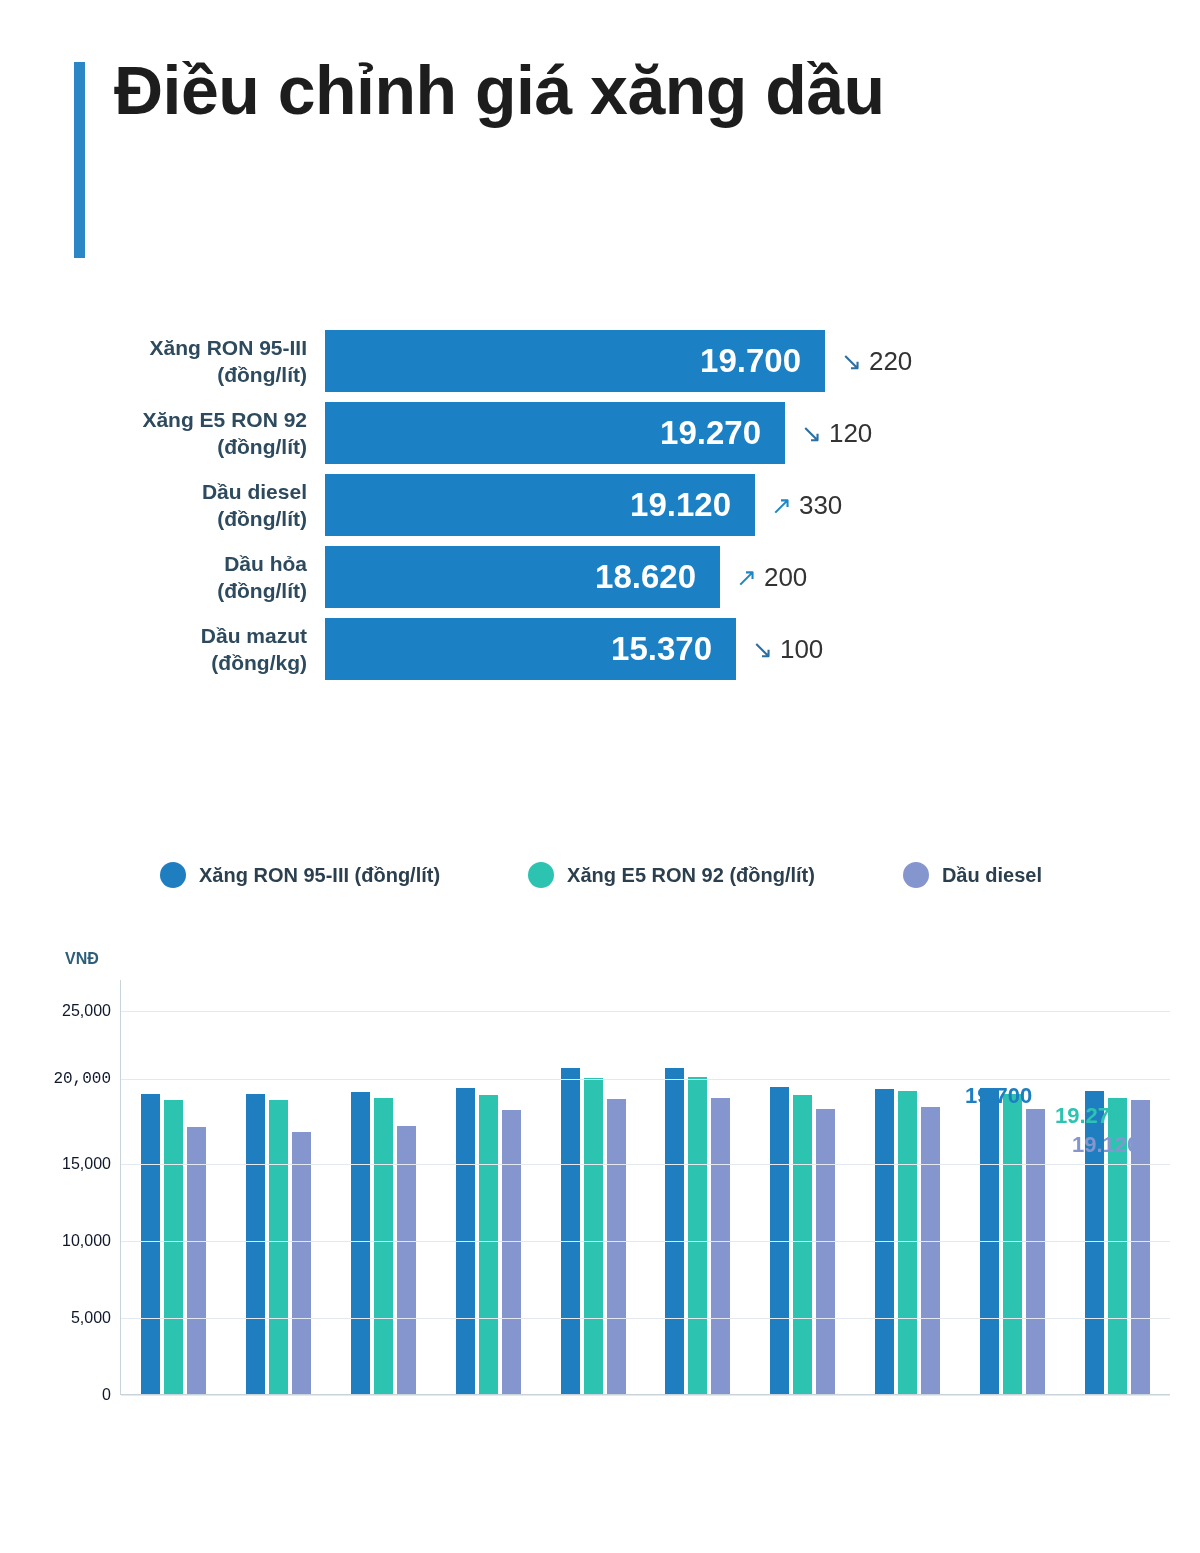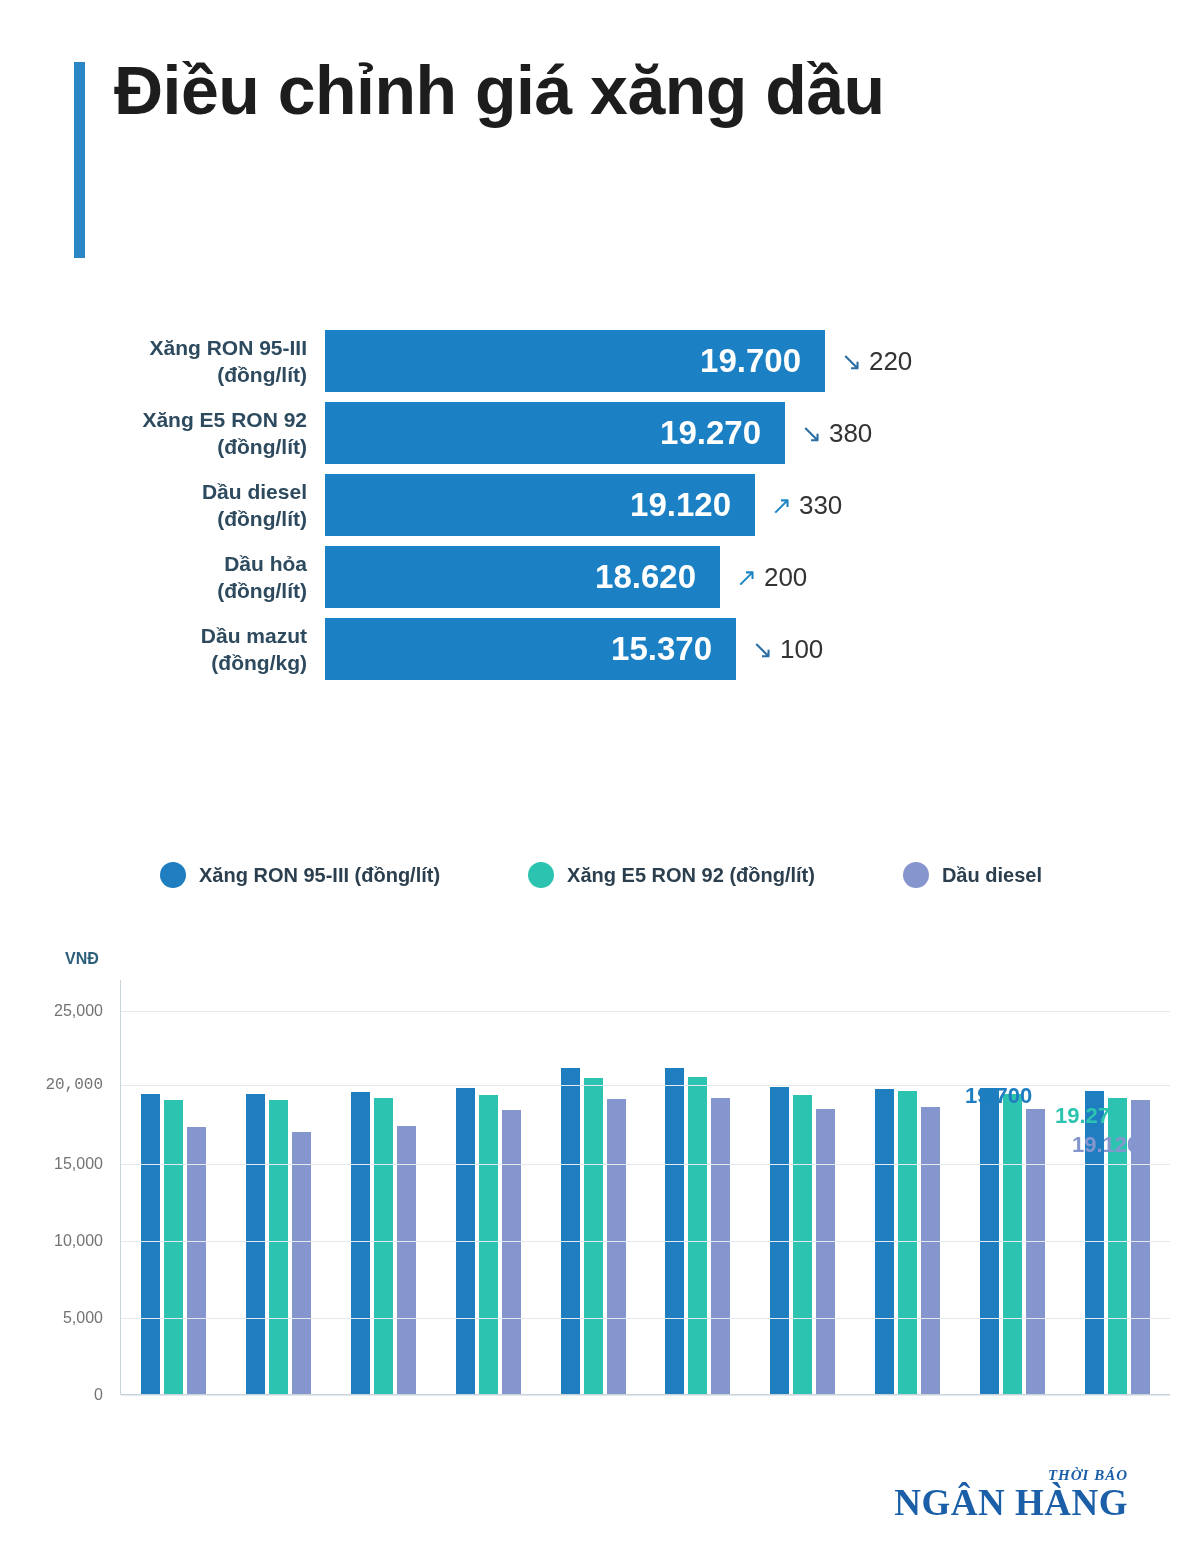--- a/index.html
+++ b/index.html
@@ -138,24 +138,24 @@
   }
   .gridline {
     position: absolute;
     left: 0; right: 0;
     height: 1px;
     background: #e3e9ee;
   }
   .ytick {
     position: absolute;
     right: 100%;
-    margin-right: 18px;
+    margin-right: 10px;
     transform: translateY(-50%);
     font-size: 16px;
-    color: #737373;
+    color: #0f172a;
     white-space: nowrap;
   }
   .groups {
     position: absolute;
     left: 0; bottom: 0; right: 0; top: 0;
     display: flex;
     align-items: flex-end;
   }
   .group {
     flex: 1;
@@ -240,21 +240,21 @@
     <div class="hrow">
       <div class="hlabel">
         <span>Xăng E5 RON 92</span>
         <span class="unit">(đồng/lít)</span>
       </div>
       <div class="hbar" style="width:460px">
         <span>19.270</span>
       </div>
       <div class="hdelta">
         <span class="arrow">↘</span>
-        <span>380</span>
+        <span>120</span>
       </div>
     </div>
 
     <div class="hrow">
       <div class="hlabel">
         <span>Dầu diesel</span>
         <span class="unit">(đồng/lít)</span>
       </div>
       <div class="hbar" style="width:430px">
         <span>19.120</span>
@@ -370,30 +370,26 @@
         </div>
         <div class="gridline" style="top: 338.148px;">
           <span class="ytick">5,000</span>
         </div>
         <div class="gridline" style="top: 261.296px;">
           <span class="ytick">10,000</span>
         </div>
         <div class="gridline" style="top: 184.444px;">
           <span class="ytick">15,000</span>
         </div>
-        <div class="gridline" style="top: 105px; font-family: Liberation Mono, monospace;">
+        <div class="gridline" style="top: 99px; font-family: Liberation Mono, monospace;">
           <span class="ytick">20,000</span>
         </div>
         <div class="gridline" style="top: 30.7407px;">
           <span class="ytick">25,000</span>
         </div>
       </div>
     <div class="annot" id="annot0" style="color: rgb(30, 126, 192); left: 905px; top: 143px;">19.700</div>
     <div class="annot" id="annot1" style="color: rgb(44, 195, 176); left: 995px; top: 163px;">19.270</div>
     <div class="annot" id="annot2" style="color: rgb(133, 150, 207); left: 1012px; top: 192px;">19.120</div>
   </div>
 
-  <div class="logo">
-    <div class="logo-top">THỜI BÁO</div>
-    <div class="logo-main">NGÂN HÀNG</div>
-  </div>
 
 </div>
 
 </body></html>

